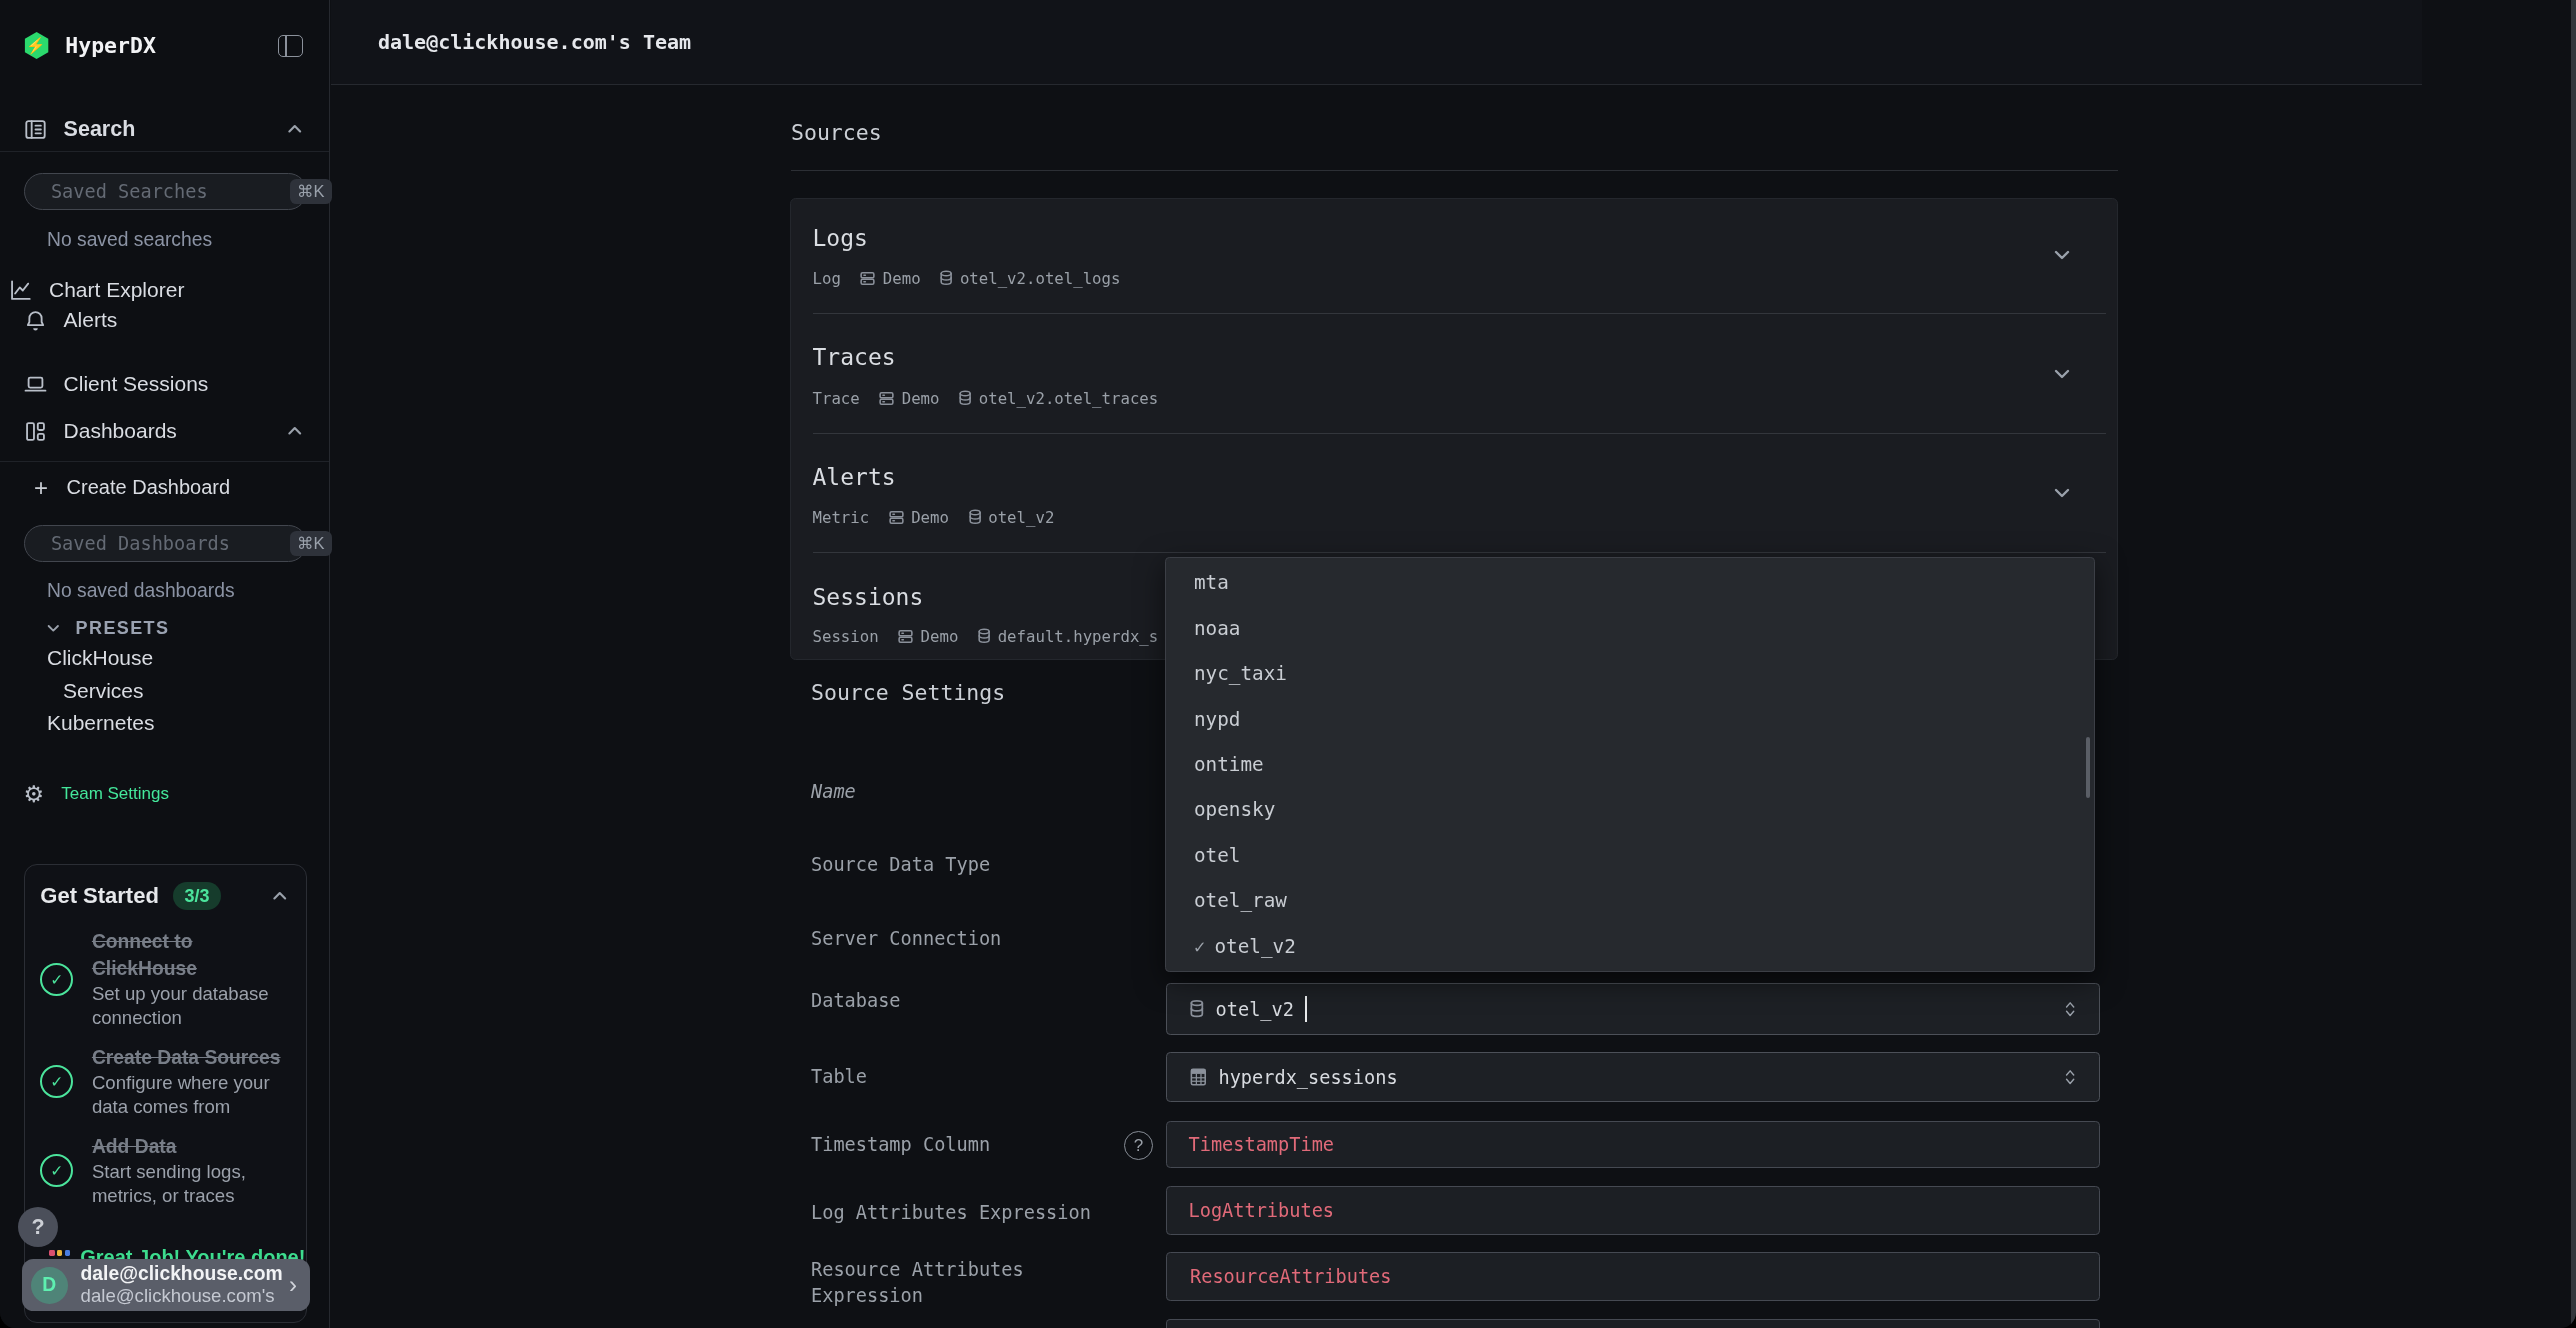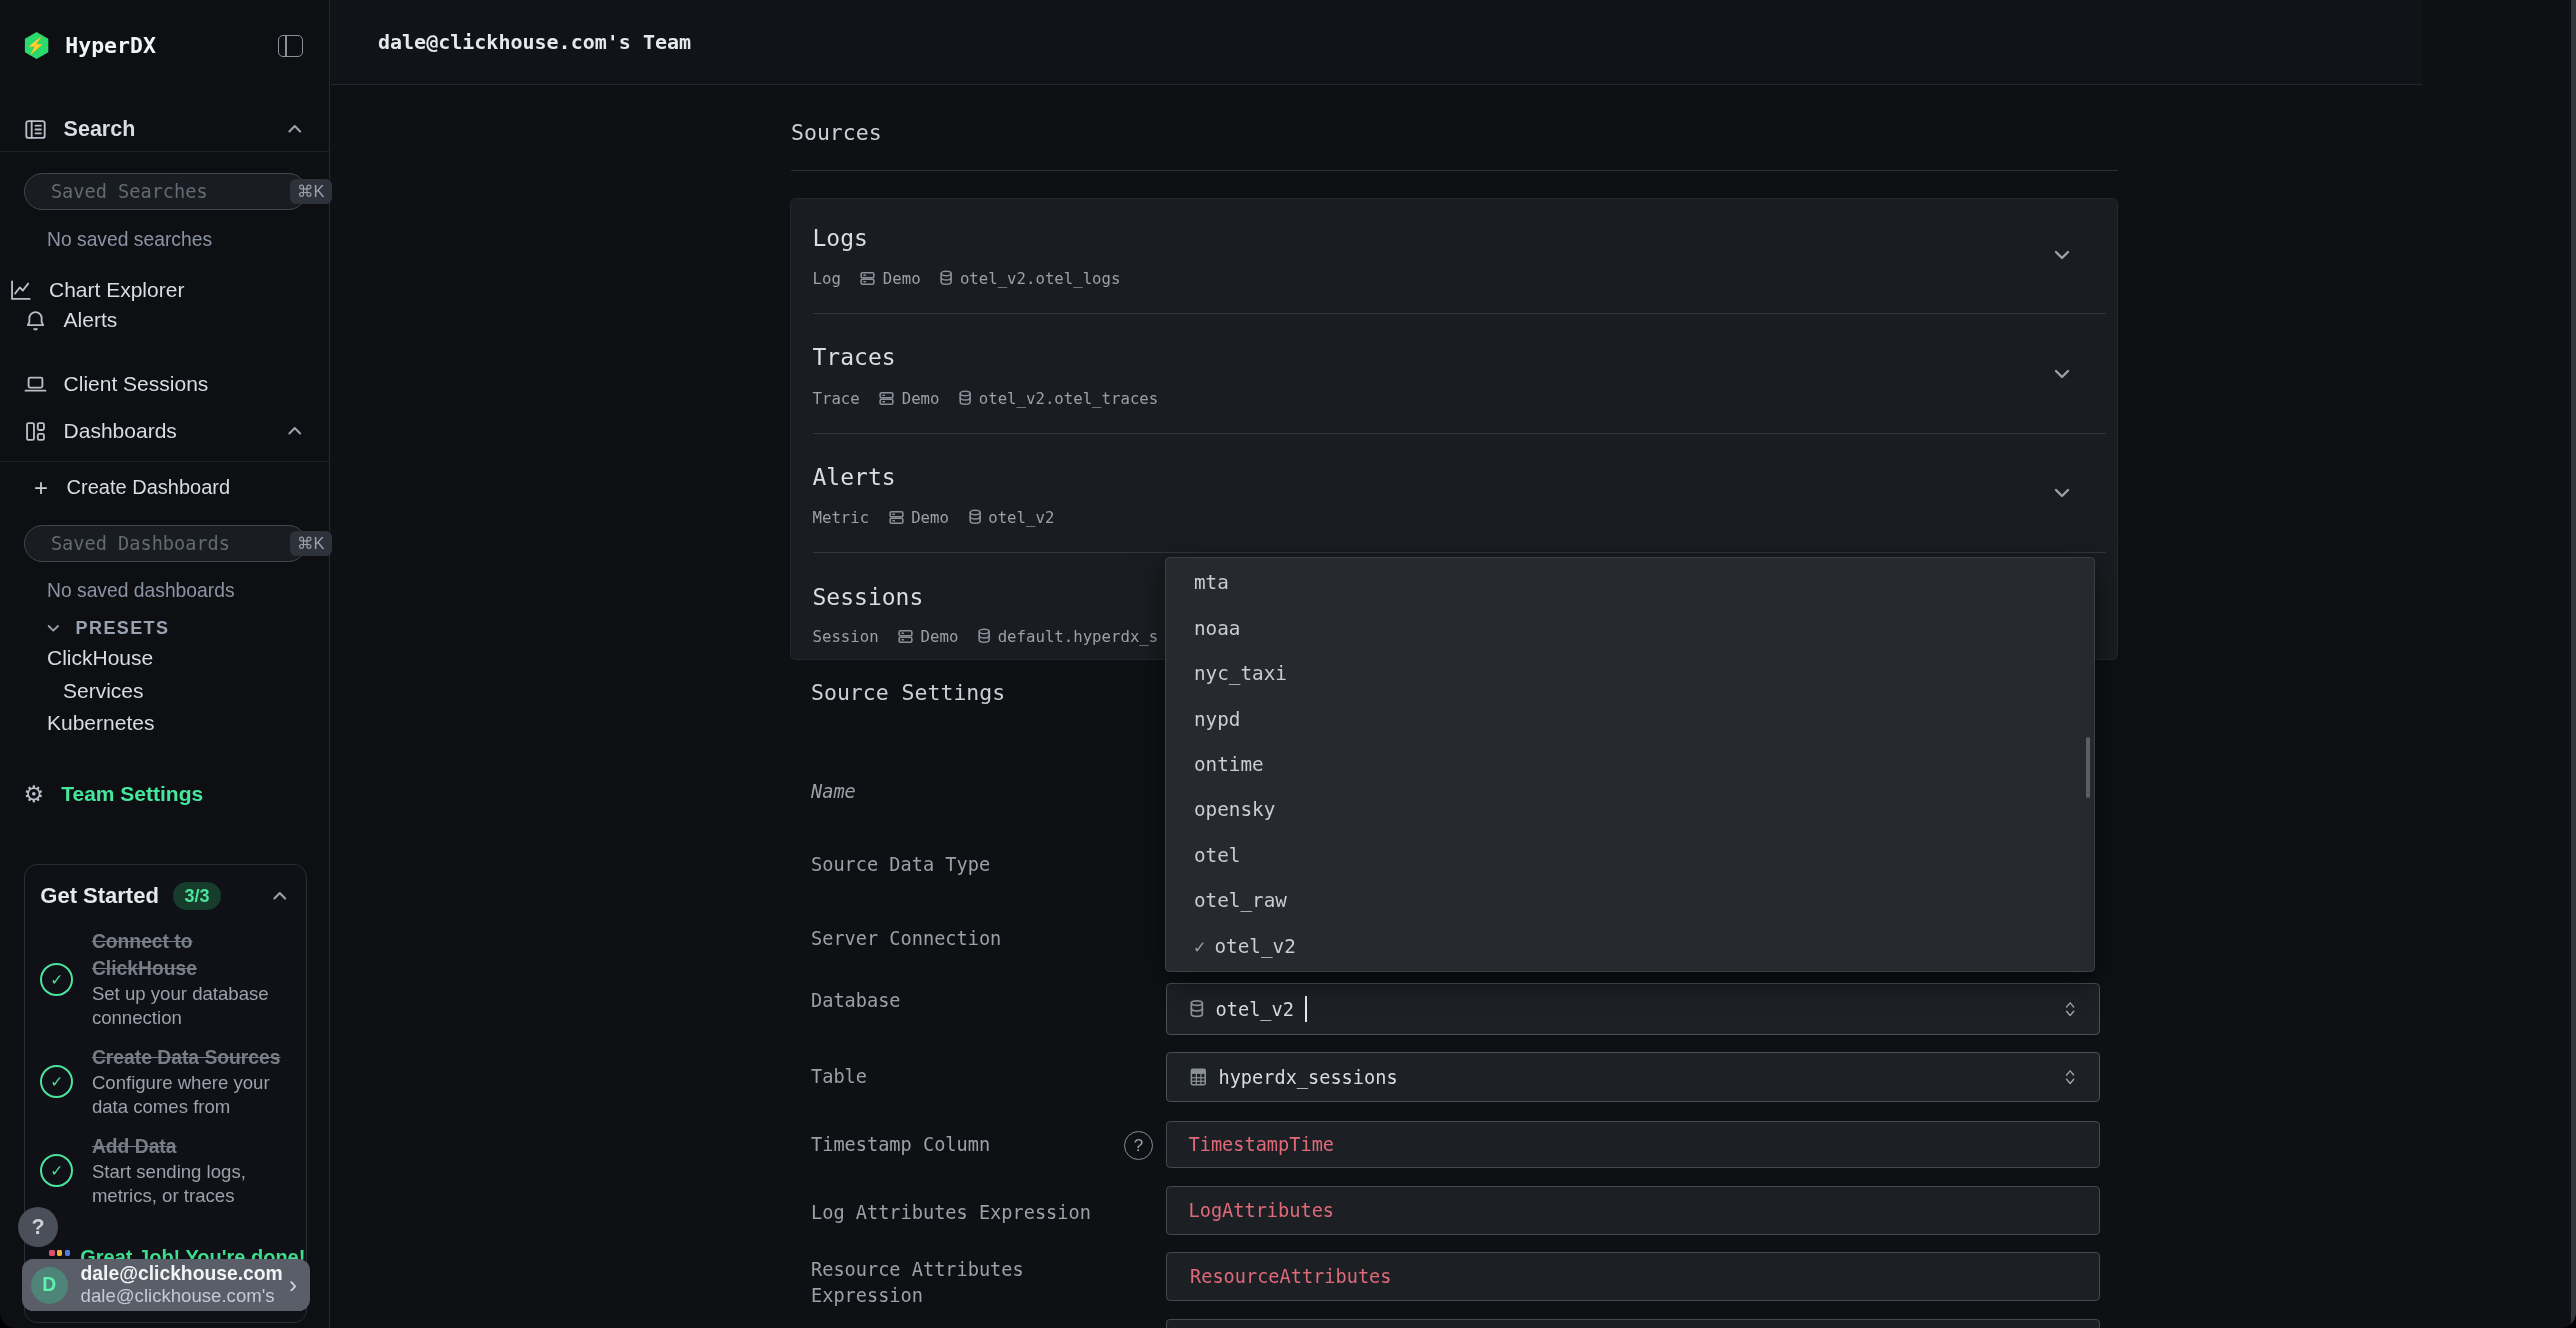--- a/index.html
+++ b/index.html
@@ -159,21 +159,21 @@
           <polyline points="6,9 12,15 18,9"></polyline>
         </svg>
       <span style="color:#9aa2b1;font-size:18px;font-weight:600;letter-spacing:1.4px;">PRESETS</span>
     </div>
     <div class="abs" style="left:47px;top:646px;height:27px;"><span class="navlabel">ClickHouse</span></div>
     <div class="abs" style="left:47px;top:679px;height:27px;margin-left:16px;"><span class="navlabel">Services</span></div>
     <div class="abs" style="left:47px;top:711px;height:27px;"><span class="navlabel">Kubernetes</span></div>
 
     <div class="abs row" style="left:23.6px;top:774px;height:40px;gap:17px;">
       <span style="color:#b9bfc9;font-size:23px;">⚙</span>
-      <span style="color:var(--accent-text,#44e79b);font-size:21px;font-weight:700;">Team Settings</span>
+      <span style="color:var(--accent-text,#44e79b);font-size:17px;font-weight:400;">Team Settings</span>
     </div>
 
     <div id="gs-card" class="abs">
       <div class="row" style="position:absolute;left:15.7px;top:17px;width:250px;gap:14.3px;">
         <span style="color:#e6e8eb;font-size:22px;font-weight:800;">Get Started</span>
         <span class="gs-badge">3/3</span>
         <svg width="21.5" height="21.5" viewBox="0 0 24 24" class="chev" style="margin-left:auto;">
             <polyline points="6,15 12,9 18,15"></polyline>
           </svg>
       </div>

